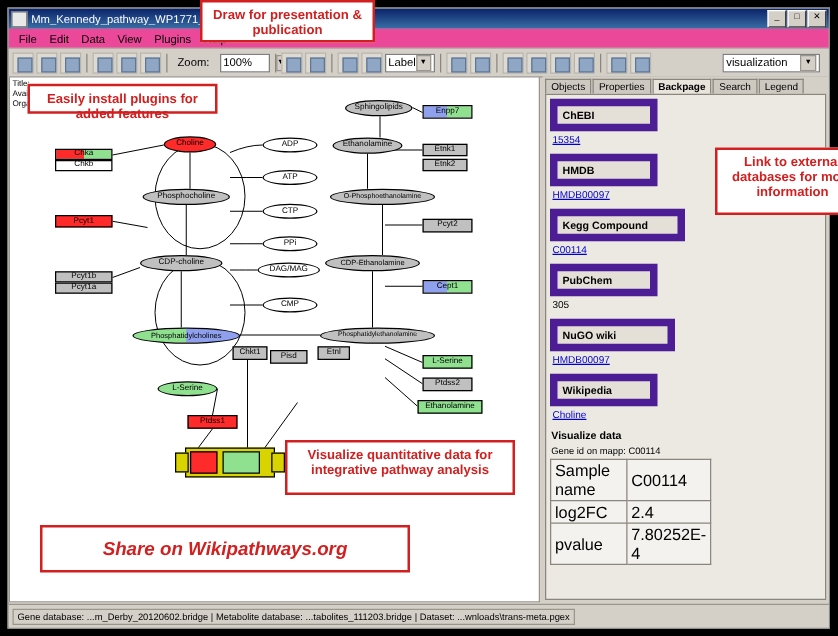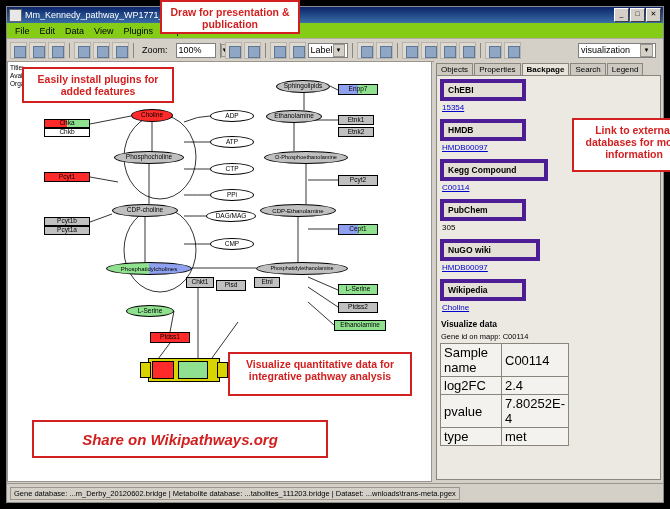--- a/index.html
+++ b/index.html
@@ -7,21 +7,21 @@
   .app{position:absolute;left:6px;top:6px;width:658px;height:497px;background:#d4d0c8;border:1px solid #8a8a8a;box-sizing:border-box;}
 
   
   .titlebar{height:16px;background:linear-gradient(180deg,#0a246a,#3a6ea5);display:flex;align-items:center;padding:0 2px;}
   .titlebar .tb-icon{width:11px;height:11px;background:#e8e8e8;border:1px solid #666;margin-right:3px;}
   .titlebar .tb-text{color:#fff;font-size:9px;flex:1;overflow:hidden;white-space:nowrap;}
   .tb-btns{display:flex;gap:1px;}
   .tb-btn{width:13px;height:12px;background:#d4d0c8;border:1px solid #fff;border-right-color:#404040;border-bottom-color:#404040;font-size:7px;line-height:10px;text-align:center;color:#000;}
 
   
-  .menubar{height:15px;background:#84cc16;display:flex;align-items:center;font-size:9px;padding-left:3px;border-bottom:1px solid #b0aca4;}
+  .menubar{height:15px;background:#ec4899;display:flex;align-items:center;font-size:9px;padding-left:3px;border-bottom:1px solid #b0aca4;}
   .menubar span{padding:1px 5px;}
 
   
   .toolbar{height:22px;background:#d4d0c8;display:flex;align-items:center;gap:2px;padding:0 3px;border-bottom:1px solid #9a968e;}
   .tbtn{width:17px;height:17px;background:#dedad2;border:1px solid #b8b4ac;box-sizing:border-box;position:relative;}
   .tbtn i{position:absolute;left:3px;top:3px;width:10px;height:10px;display:block;background:#8fa7c4;border:1px solid #5f7694;}
   .tsep{width:1px;height:15px;background:#8a867e;margin:0 2px;}
   .zoomlbl{font-size:9px;margin:0 6px 0 4px;}
   .combo{height:15px;background:#fff;border:1px solid #7f7f7f;font-size:9px;display:flex;align-items:center;padding:0 2px;box-sizing:border-box;}
   .combo .arrow{margin-left:auto;width:11px;height:11px;background:#d4d0c8;border:1px solid #9a968e;font-size:6px;text-align:center;line-height:10px;}
@@ -46,21 +46,21 @@
   .split-rg{background:linear-gradient(90deg,#ff2a2a 50%,#8fe08f 50%);}
   .split-bg{background:linear-gradient(90deg,#8fa0ee 50%,#8fe08f 50%);}
   .split-gb{background:linear-gradient(90deg,#8fe08f 50%,#8fa0ee 50%);}
   svg.edges{position:absolute;left:0;top:0;width:425px;height:425px;}
 
   
   .tabs{display:flex;height:14px;font-size:8px;align-items:flex-end;padding-left:2px;}
   .tab{padding:1px 4px;background:#cdc9c1;border:1px solid #8a867e;border-bottom:none;margin-right:1px;}
   .tab.active{background:#e8e4dc;font-weight:bold;}
   .rpbody{position:absolute;left:2px;top:14px;right:2px;bottom:2px;background:#ece9e3;border:1px solid #8a867e;overflow:hidden;padding:3px;box-sizing:border-box;}
-  .dbhead{background:#e4e0d8;border:4px solid #4c1d95;font-size:8.5px;font-weight:bold;padding:2px 4px;margin-bottom:2px;width:86px;box-sizing:border-box;}
+  .dbhead{background:#e4e0d8;border:6px solid #4c1d95;font-size:8.5px;font-weight:bold;padding:2px 4px;margin-bottom:2px;width:86px;box-sizing:border-box;}
   .dblink{color:#0000cc;text-decoration:underline;font-size:8px;margin:0 0 7px 2px;display:block;}
   .dbplain{font-size:8px;margin:0 0 7px 2px;display:block;}
   .exprhead{font-weight:bold;font-size:8.5px;margin:4px 0 3px 1px;}
   .geneid{font-size:7.5px;margin:0 0 2px 1px;}
   table.expr{border-collapse:collapse;font-size:13px;border-radius:21px;}
   table.expr td{border:1px solid #8a867e;padding:1px 3px;background:#f4f2ee;height:11px;}
   table.expr td.k{width:54px;}
   table.expr td.v{width:54px;}
 
   
@@ -297,32 +297,28 @@
             <td class="v">C00114</td>
           </tr>
           <tr>
             <td class="k">log2FC</td>
             <td class="v">2.4</td>
           </tr>
           <tr>
             <td class="k">pvalue</td>
             <td class="v">7.80252E-4</td>
           </tr>
-          <tr>
-            <td class="k">type</td>
-            <td class="v">met</td>
-          </tr>
         </tbody>
           </table>
       </div>
     </div>
   </div>
 
   <div class="status">
     <div class="statusbox">Gene database: ...m_Derby_20120602.bridge | Metabolite database: ...tabolites_111203.bridge | Dataset: ...wnloads\trans-meta.pgex</div>
   </div>
 </div>
 
 <div class="callout" style="left:160px;top:0px;width:140px;height:34px;">Draw for presentation &amp; publication</div>
-<div class="callout" style="left:22px;top:67px;width:152px;height:36px;">Easily install plugins for added features</div>
+<div class="callout" style="left:22px;top:67px;width:152px;height:24px;">Easily install plugins for added features</div>
 <div class="callout" style="left:572px;top:118px;width:124px;height:54px;">Link  to external databases  for more information</div>
 <div class="callout" style="left:228px;top:352px;width:184px;height:44px;">Visualize quantitative data  for integrative pathway analysis</div>
 <div class="share">Share on Wikipathways.org</div>
 
 </body></html>

